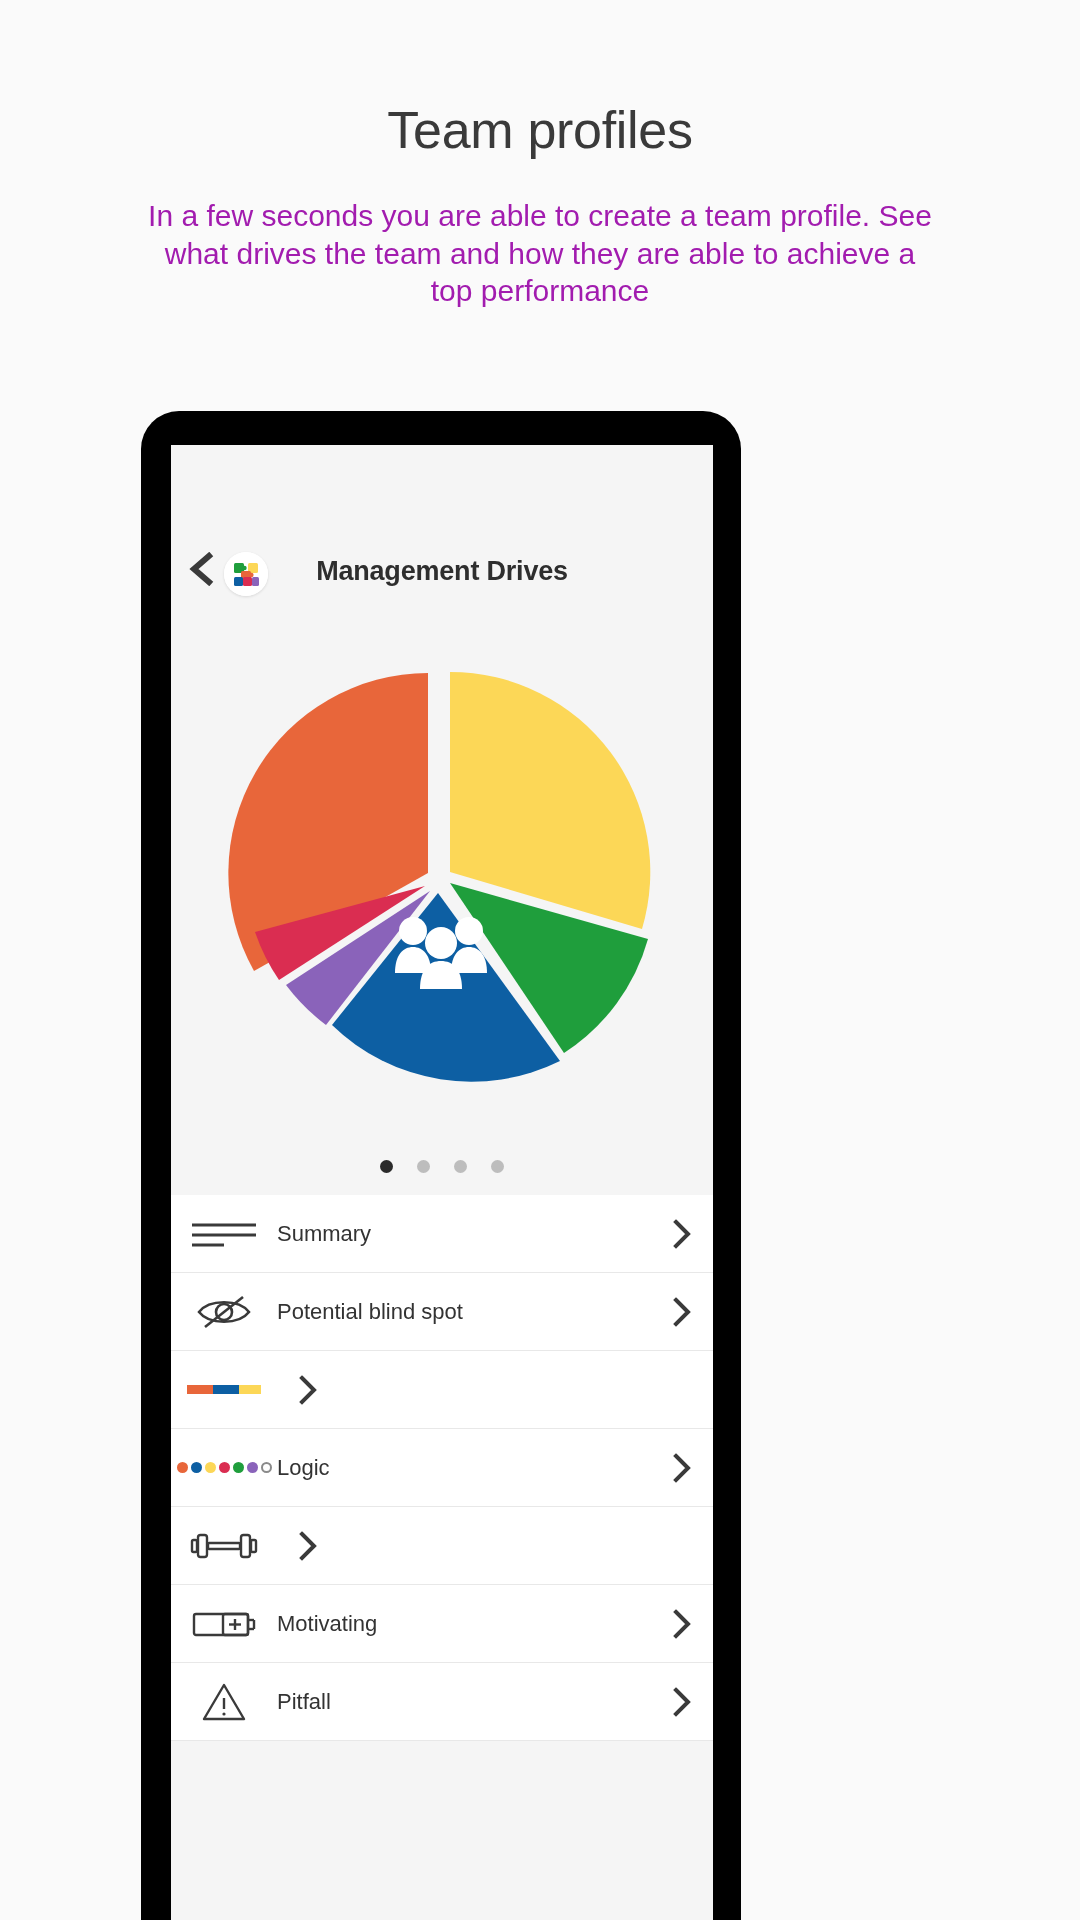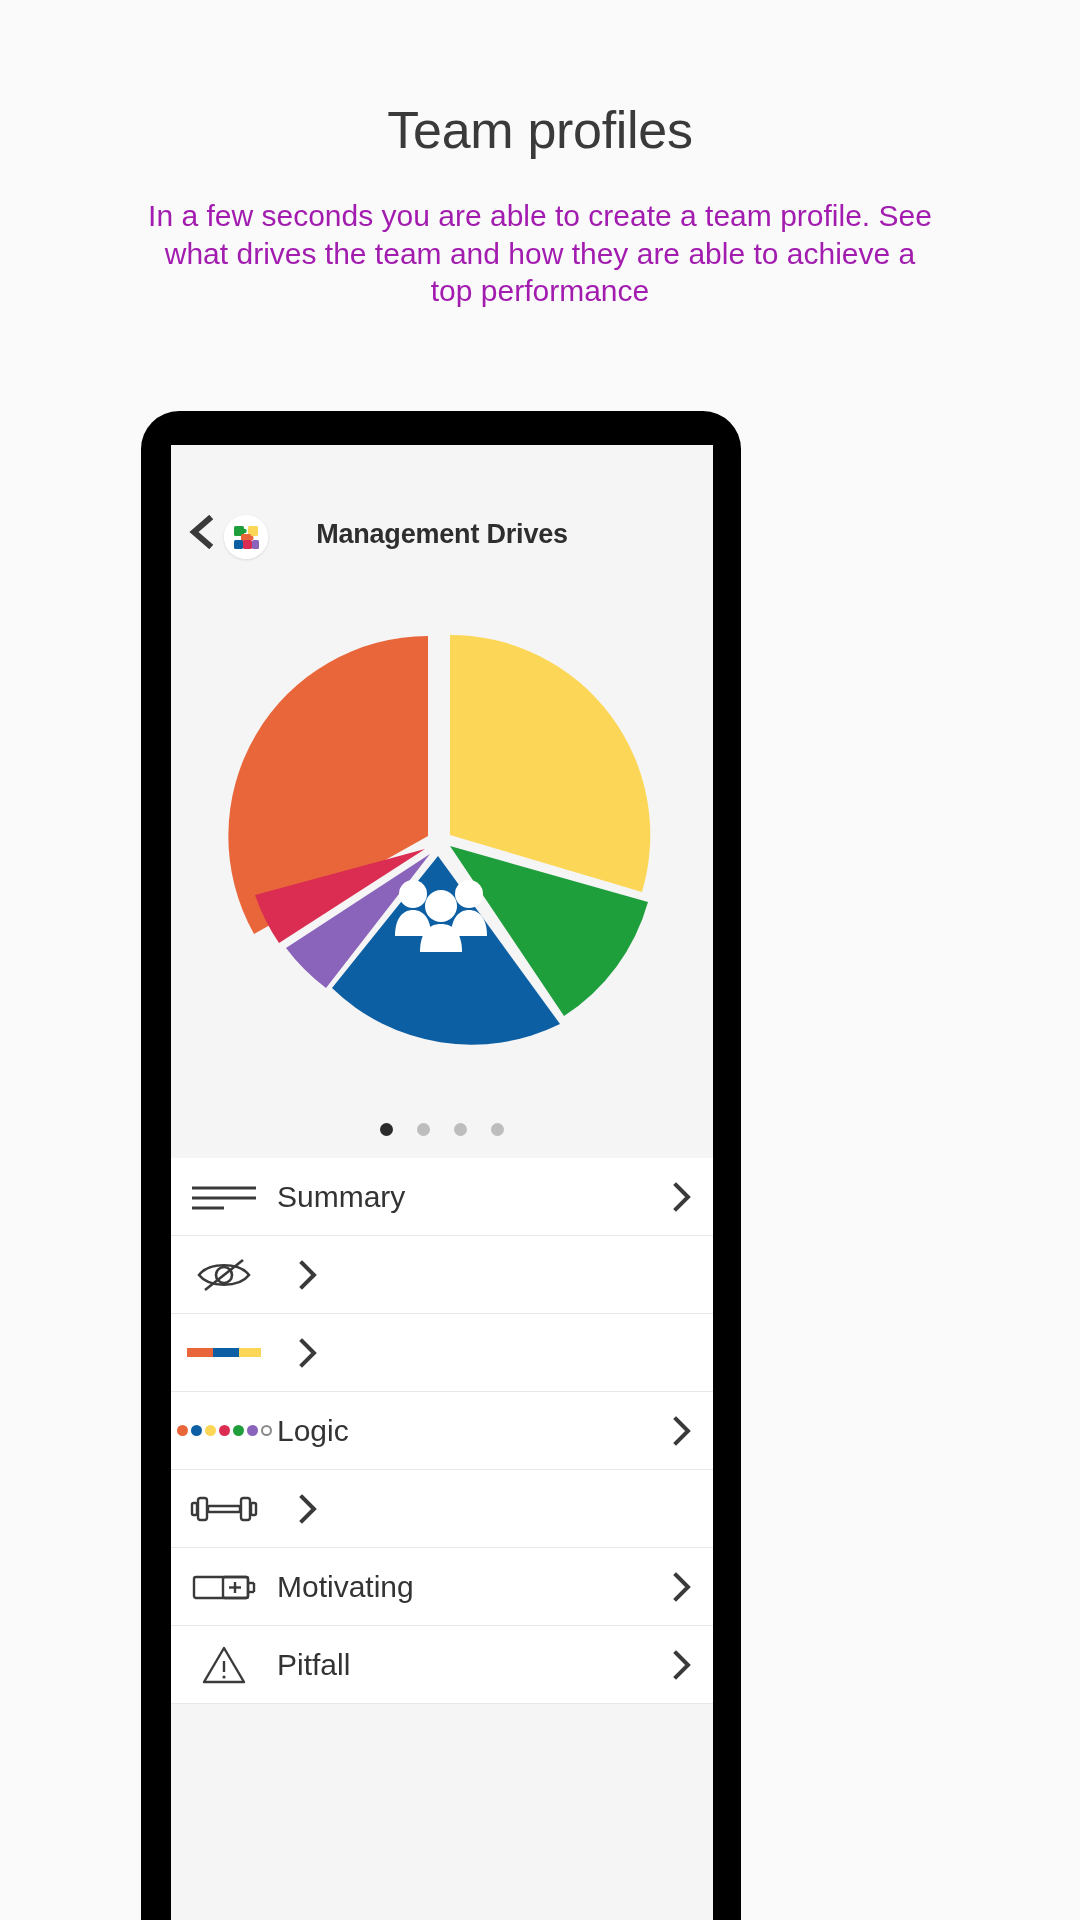--- a/index.html
+++ b/index.html
@@ -61,20 +61,21 @@
     width: 542px;
     height: 1486px;
     background: #f5f5f5;
     overflow: hidden;
   }
 
   
   .app-header {
     position: relative;
     height: 175px;
+    margin-top: 37px;
   }
 
   .back-chevron {
     position: absolute;
     left: 17px;
     top: 70px;
     width: 26px;
     height: 34px;
   }
   .back-chevron svg { display: block; }
@@ -158,21 +159,21 @@
   .row-icon {
     width: 106px;
     min-width: 106px;
     height: 78px;
     display: flex;
     align-items: center;
     justify-content: center;
   }
   .row-label {
     flex: 1;
-    font-size: 30px;
+    font-size: 22px;
     color: #333333;
     font-weight: 400;
   }
   .row-chev {
     width: 62px;
     min-width: 62px;
     display: flex;
     align-items: center;
     justify-content: center;
   }
@@ -289,20 +290,21 @@
         </div>
 
         <div class="row">
           <div class="row-icon">
             <svg width="62" height="42" viewBox="0 0 62 42">
               <path d="M 6 21 C 16 8 46 8 56 21 C 46 34 16 34 6 21 Z" fill="none" stroke="#3a3a3a" stroke-width="2.6"></path>
               <circle cx="31" cy="21" r="8" fill="none" stroke="#3a3a3a" stroke-width="2.6"></circle>
               <line x1="12" y1="36" x2="50" y2="6" stroke="#3a3a3a" stroke-width="2.6"></line>
             </svg>
           </div>
+          <div class="row-label">Potential blind spot</div>
           <div class="row-chev">
             <svg width="20" height="30" viewBox="0 0 20 30">
               <polyline points="4,3 16,15 4,27" fill="none" stroke="#3a3a3a" stroke-width="4" stroke-linecap="square"></polyline>
             </svg>
           </div>
         </div>
 
         <div class="row">
           <div class="row-icon">
             <div class="focus-bar">

